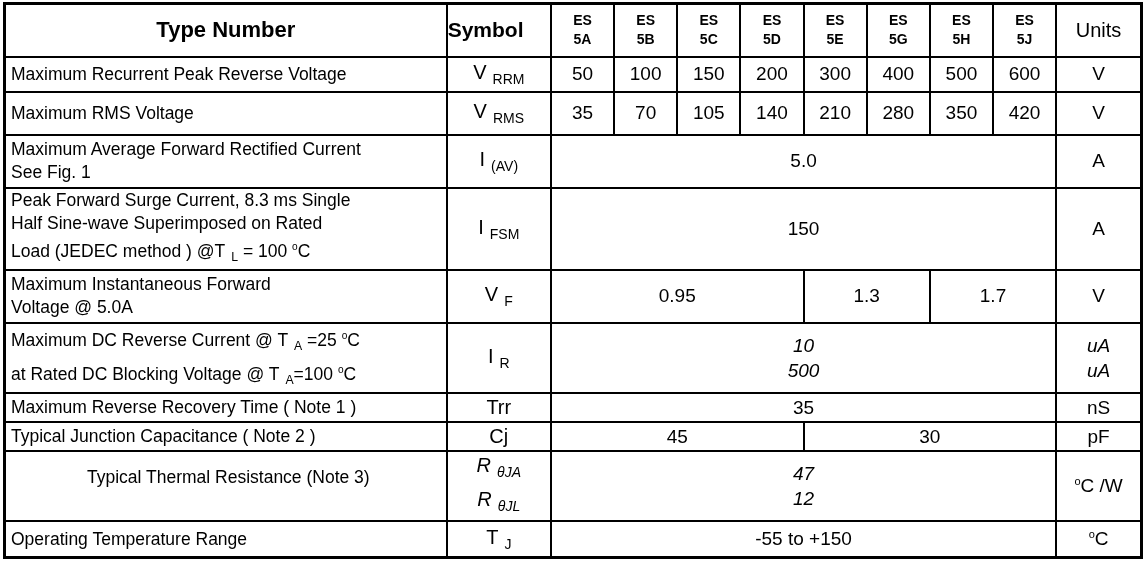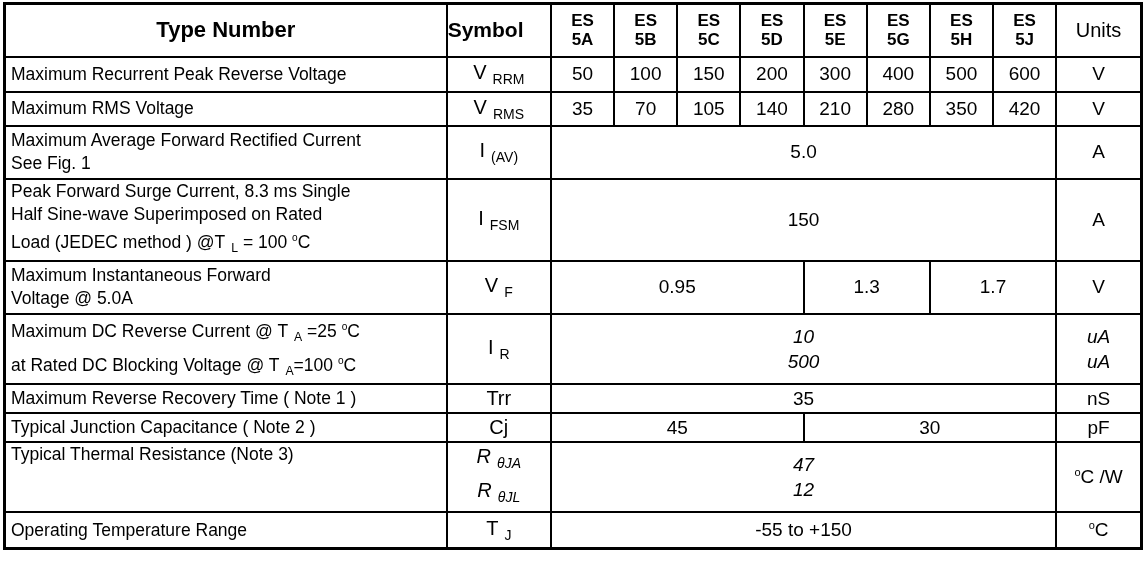--- a/index.html
+++ b/index.html
@@ -5,30 +5,30 @@
 <style>
   html,body{margin:0;padding:0;background:#ffffff;}
   body{width:1146px;height:580px;overflow:hidden;color:#000;
        font-family:"Liberation Sans","DejaVu Sans",sans-serif;}
   table{border-collapse:collapse;table-layout:fixed;width:1140px;margin:2px 0 0 3px;
         border:3px solid #000;}
   th,td{border:2px solid #000;padding:0;overflow:hidden;vertical-align:middle;}
   
   .c-type{font-size:22px;font-weight:bold;text-align:center;}
   .c-sym{font-size:21px;font-weight:bold;text-align:left;}
-  .c-part{font-size:17px;font-weight:bold;text-align:center;line-height:19px;}
+  .c-part{font-size:14px;font-weight:bold;text-align:center;line-height:19px;}
   .c-units{font-size:20px;font-weight:normal;text-align:center;}
   
   .lbl{text-align:left;font-size:17.5px;line-height:23px;padding-left:5px;}
   .sym{text-align:center;font-size:20px;}
   .val{text-align:center;font-size:19px;}
   .unit{text-align:center;font-size:19px;}
   .two-line div{line-height:25px;font-style:italic;}
   .sym.two-line div{line-height:27px;}
-  .top{vertical-align:top;padding-top:0;}
+  .top{vertical-align:top;padding-top:14px;text-align:center;}
   sub{font-size:70%;margin-left:6px;}
   sup{font-size:58%;vertical-align:super;}
 </style>
 </head>
 <body>
 
 <table>
   <colgroup>
     <col style="width:441px">
       <col style="width:104px">
@@ -89,21 +89,21 @@
     <td class="val">100</td>
     <td class="val">150</td>
     <td class="val">200</td>
     <td class="val">300</td>
     <td class="val">400</td>
     <td class="val">500</td>
     <td class="val">600</td>
     <td class="unit">V</td>
   </tr>
 
-  <tr style="height:34px">
+  <tr style="height:43px">
     <td class="lbl">Maximum RMS Voltage</td>
     <td class="sym">V<sub>RMS</sub></td>
     <td class="val">35</td>
     <td class="val">70</td>
     <td class="val">105</td>
     <td class="val">140</td>
     <td class="val">210</td>
     <td class="val">280</td>
     <td class="val">350</td>
     <td class="val">420</td>

